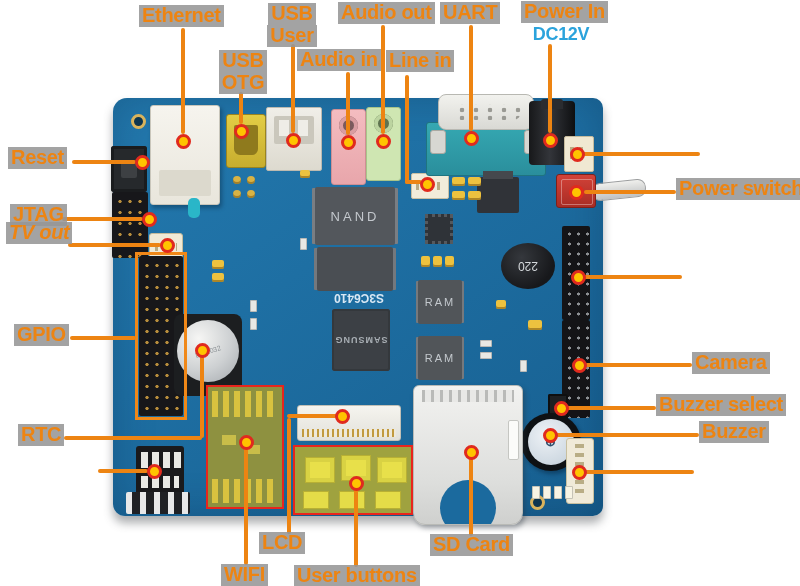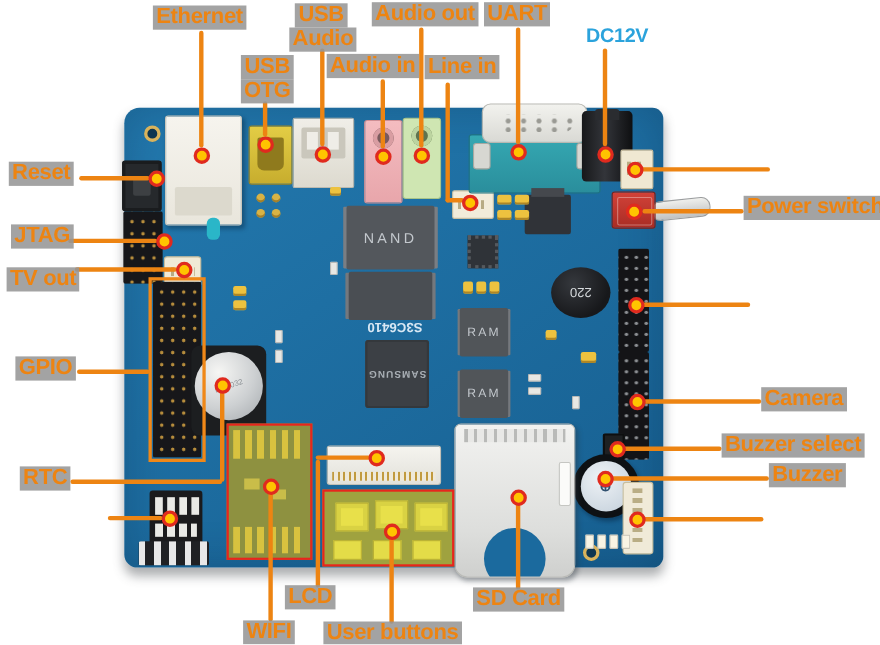--- a/index.html
+++ b/index.html
@@ -298,40 +298,40 @@
   <div class="dot" style="left:239px;top:435px;"></div>
   <div class="dot" style="left:335px;top:409px;"></div>
   <div class="dot" style="left:349px;top:476px;"></div>
   <div class="dot" style="left:464px;top:445px;"></div>
 
   <div class="lbl center" style="left:139px;top:5px;">
     <span class="t">Ethernet</span></div>
 
   <div class="lbl center" style="left:263px;top:3px;width:58px;">
     <span class="t">USB</span><br>
-    <span class="t">Audio</span></div>
+    <span class="t">User</span></div>
 
   <div class="lbl center" style="left:215px;top:50px;width:56px;">
     <span class="t">USB</span><br>
     <span class="t">OTG</span></div>
 
   <div class="lbl" style="left:338px;top:2px;">
     <span class="t">Audio out</span></div>
 
   <div class="lbl" style="left:297px;top:49px;">
     <span class="t">Audio in</span></div>
 
   <div class="lbl" style="left:386px;top:50px;">
     <span class="t">Line in</span></div>
 
   <div class="lbl" style="left:440px;top:2px;">
     <span class="t">UART</span></div>
 
   <div class="lbl center" style="left:521px;top:1px;width:80px;">
-    <br>
+    <span class="t">Power In</span><br>
     <span class="b sub">DC12V</span></div>
 
 
   <div class="lbl" style="left:676px;top:178px;">
     <span class="t">Power switch</span></div>
 
 
   <div class="lbl" style="left:692px;top:352px;">
     <span class="t">Camera</span></div>
 
@@ -341,21 +341,21 @@
   <div class="lbl" style="left:699px;top:421px;">
     <span class="t">Buzzer</span></div>
 
 
   <div class="lbl" style="left:8px;top:147px;">
     <span class="t">Reset</span></div>
 
   <div class="lbl" style="left:10px;top:204px;">
     <span class="t">JTAG</span></div>
 
-  <div class="lbl" style="left:6px;top:243px;">
+  <div class="lbl" style="left:6px;top:222px;font-style:italic;">
     <span class="t">TV out</span></div>
 
   <div class="lbl" style="left:14px;top:324px;">
     <span class="t">GPIO</span></div>
 
   <div class="lbl" style="left:18px;top:424px;">
     <span class="t">RTC</span></div>
 
 
   <div class="lbl" style="left:221px;top:564px;">

